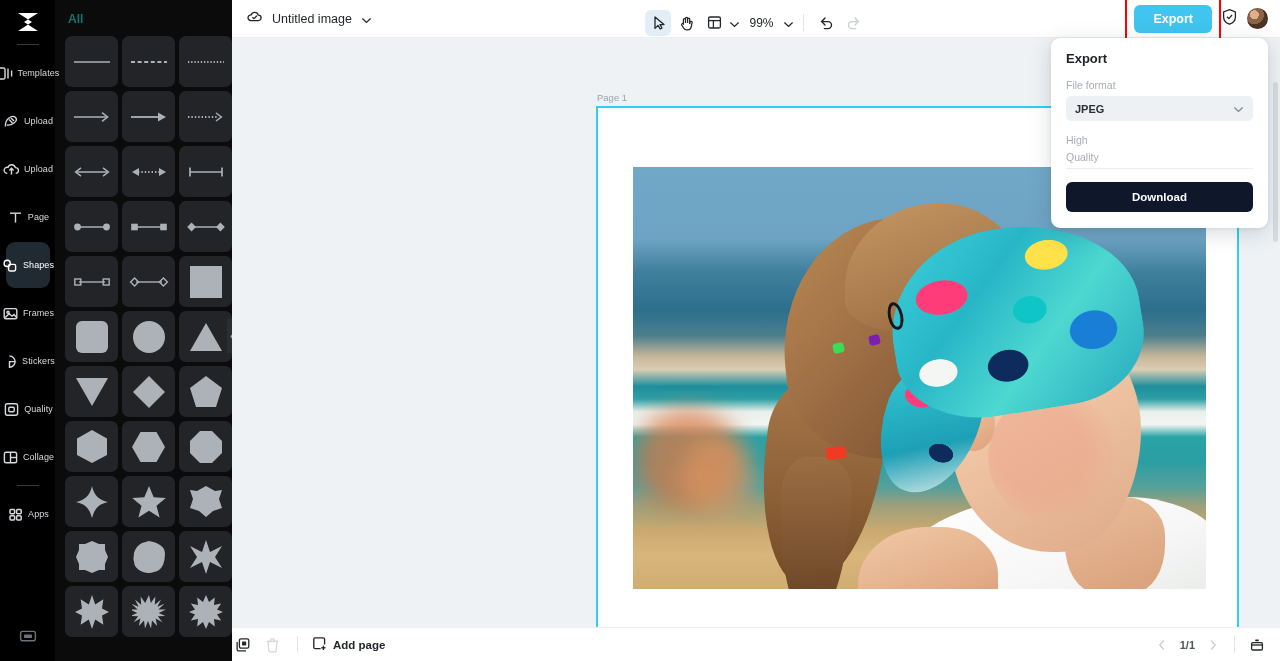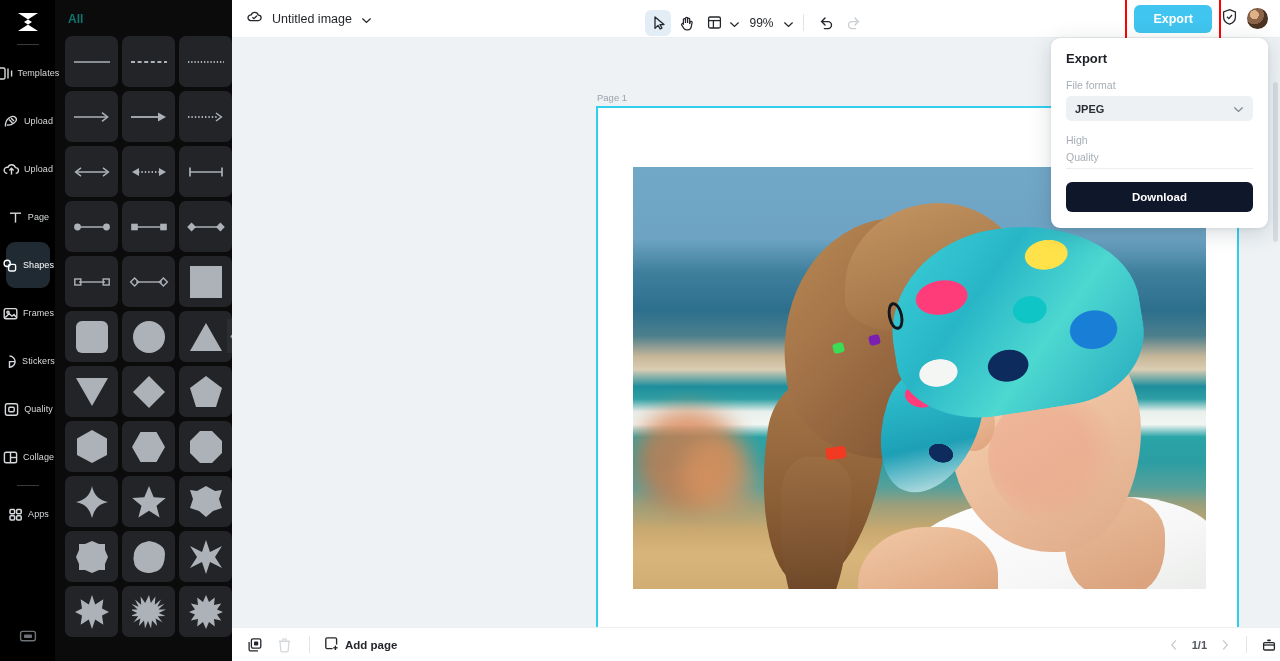--- a/index.html
+++ b/index.html
@@ -202,27 +202,27 @@
   .clip {
     position:absolute; left: 255px; top: 135px; width: 15px; height: 28px;
     border: 3px solid #13161c; border-radius: 50% 50% 48% 48%; transform: rotate(-12deg);
   }
 
   
   .bottombar {
     height: 34px; flex: 0 0 34px; background: #fff; display: flex; align-items: center;
     border-top: 1px solid #eceef0; position: relative; z-index: 4;
   }
-  .bb-left { display: flex; align-items: center; gap: 7px; padding-left: 12px; }
+  .bb-left { display: flex; align-items: center; gap: 7px; }
   .bb-ico { width: 22px; height: 22px; display: flex; align-items: center;
     justify-content: center; cursor: pointer; }
   .bb-addpage { display: flex; align-items: center; gap: 6px; cursor: pointer;
     font-size: 11.5px; color: #23262b; font-weight: bold; }
   .bb-right { margin-left: auto; display: flex; align-items: center;
-    gap: 4px; }
+    gap: 4px; padding-right: 12px; }
   .pg-arrow { width: 20px; height: 20px; display:flex; align-items:center;
     justify-content:center; cursor: pointer; }
   .pg-num { font-size: 11px; color: #50565c; font-weight: bold; padding: 0 4px; }
 
   
   .scrollbar { position: absolute; right: 2px; top: 44px; width: 5px; height: 160px;
     background: #d6dde3; border-radius: 3px; z-index: 3; cursor: pointer; }
 
   
   .export-panel {

